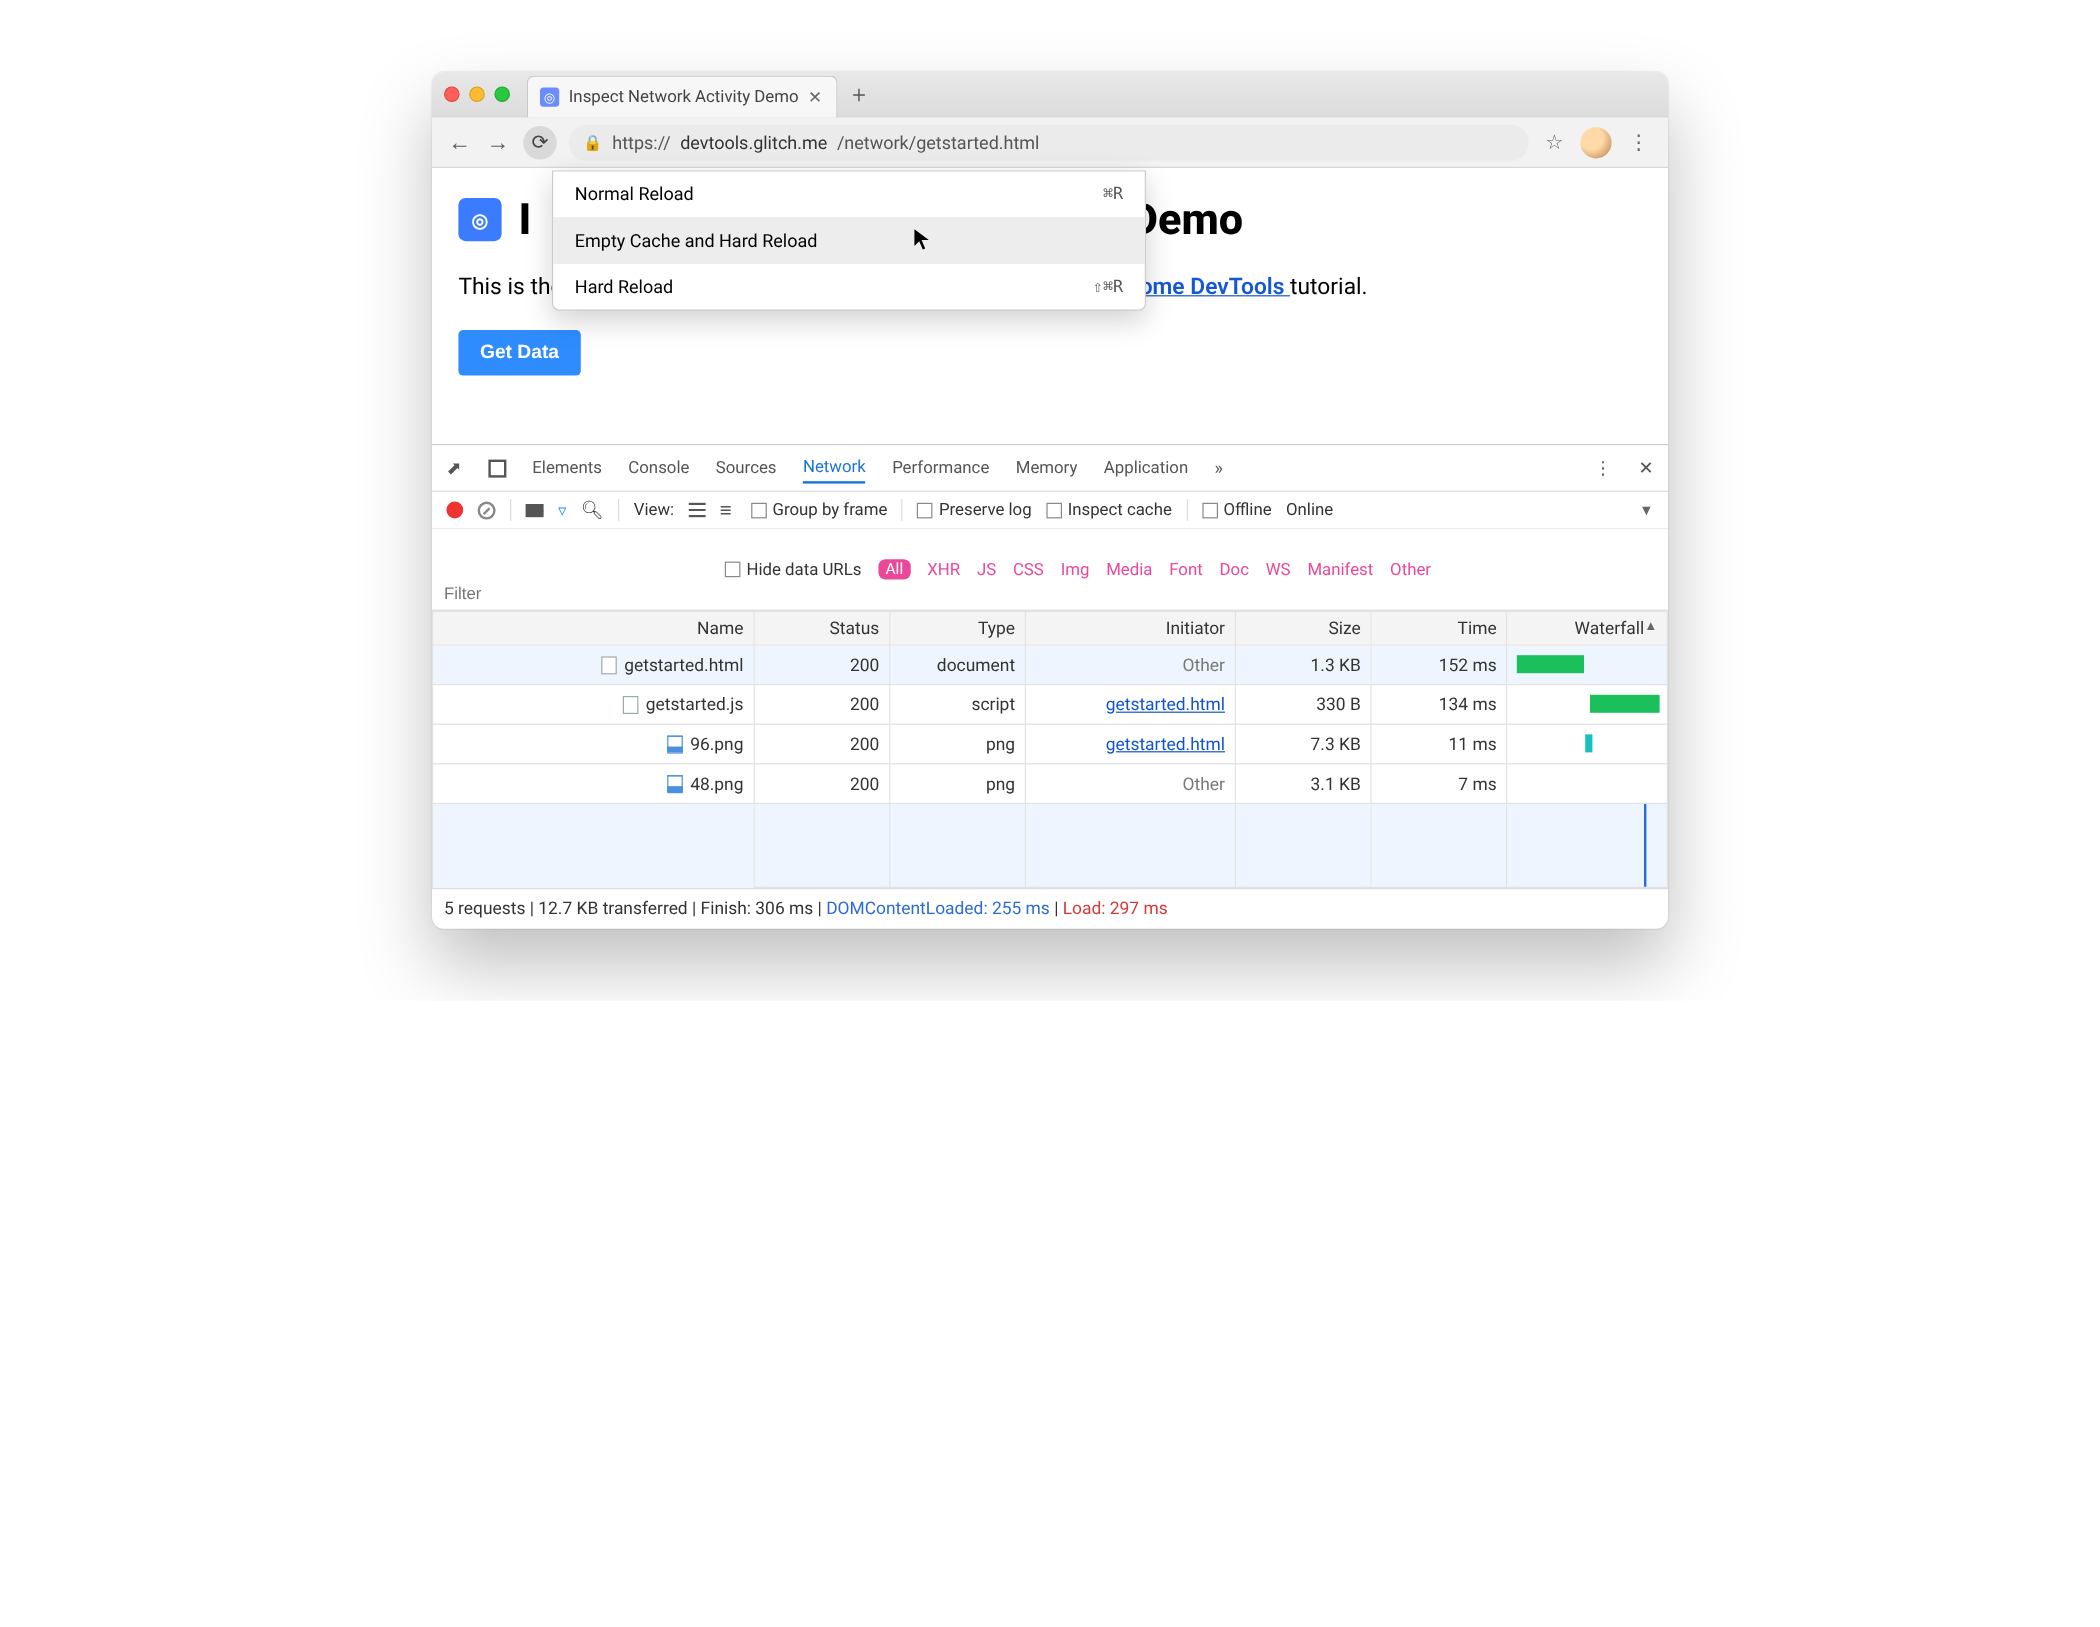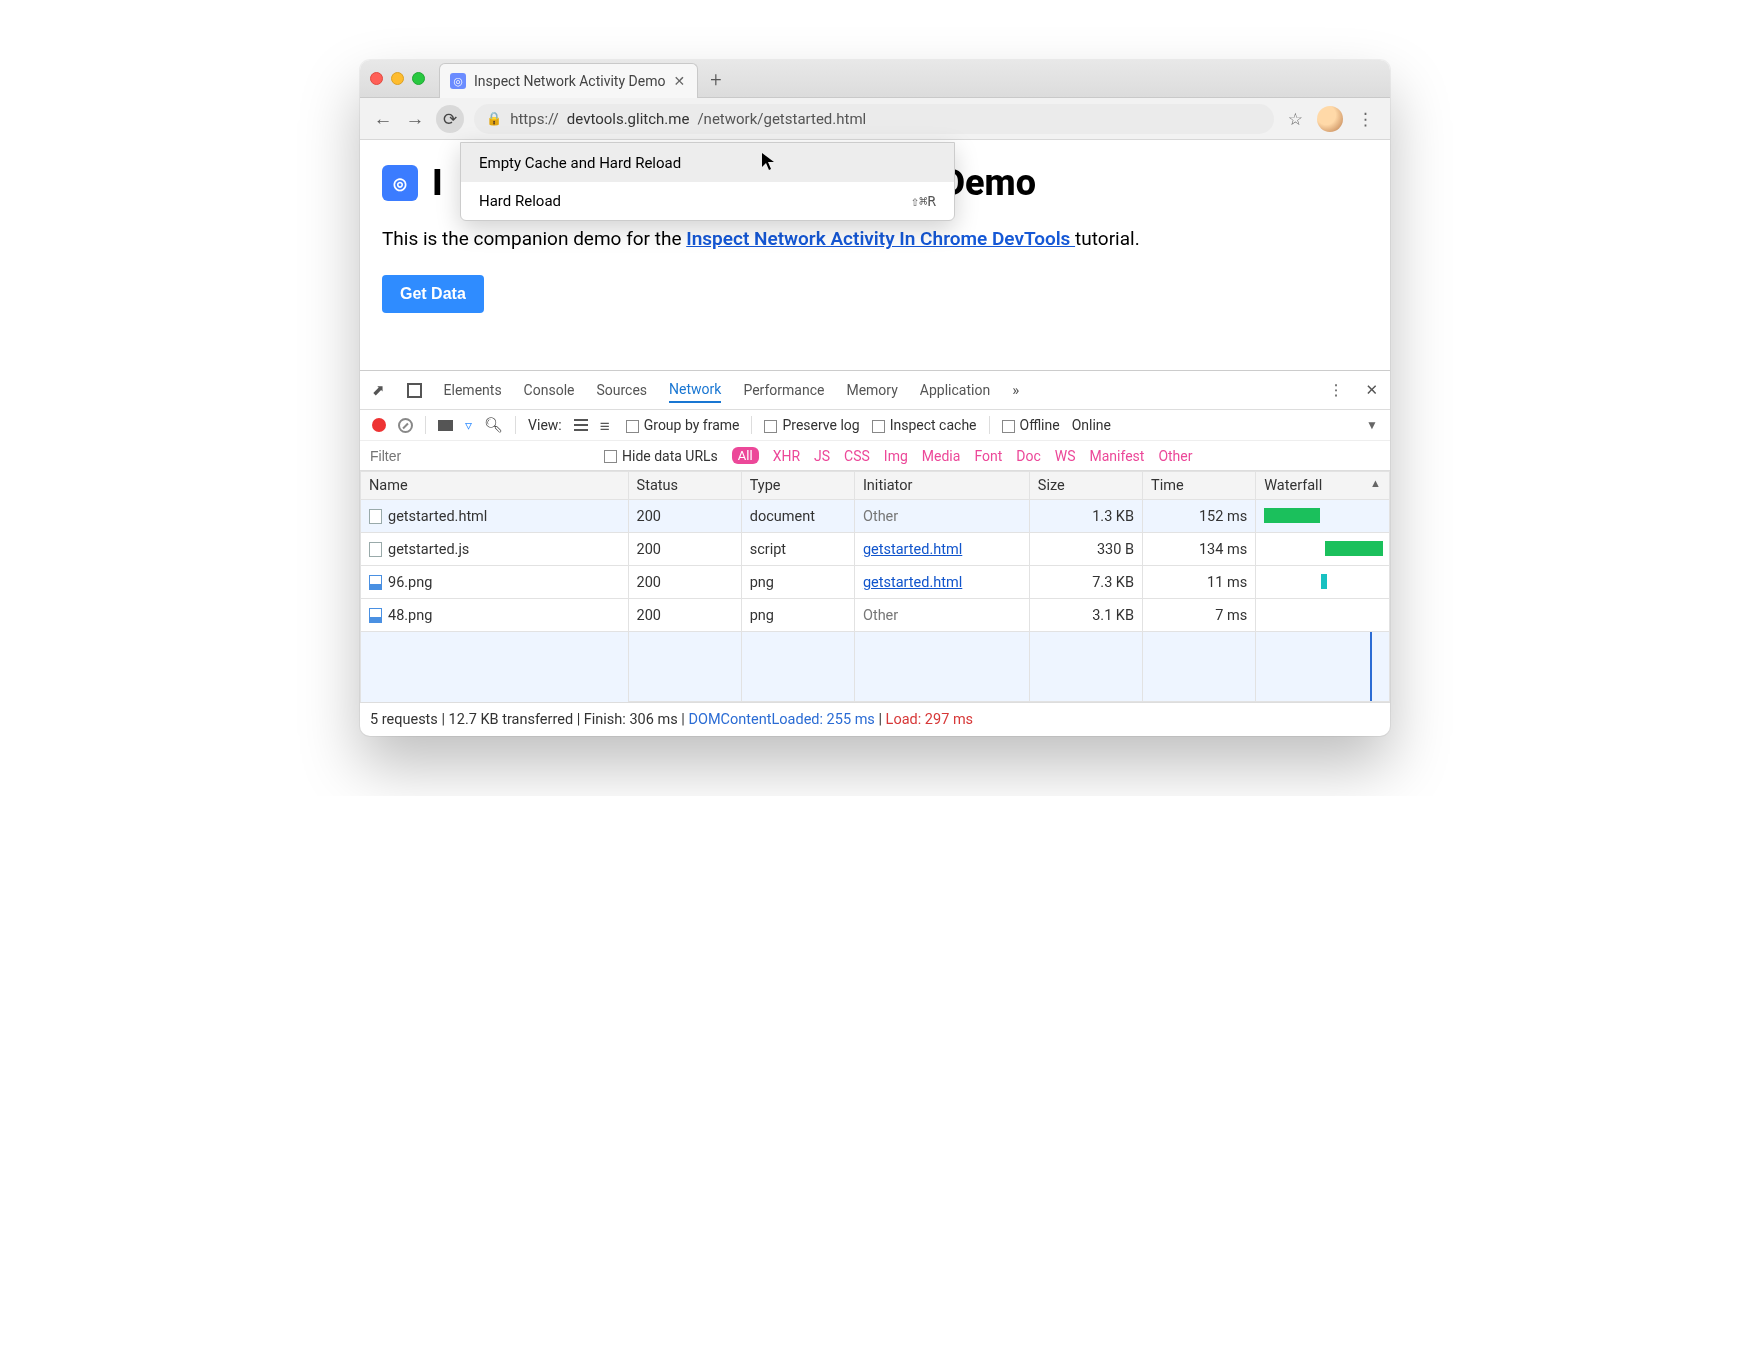--- a/index.html
+++ b/index.html
@@ -115,21 +115,21 @@
   .pill{background:#ec4899;color:#fff;border-radius:6px;padding:1px 6px;font-size:13px;}
   .tri{font-size:12px;color:#666;}
 
   .filterbar{
     display:flex;align-items:center;gap:14px;padding:6px 10px;border-bottom:1px solid #ddd;font-size:14px;
   }
   .filterbar input{border:none;outline:none;font-size:14px;color:#666;background:transparent;}
   .ft{color:#ec4899;cursor:pointer;}
 
   table{width:100%;border-collapse:collapse;font-size:14.5px;table-layout:fixed;}
-  th,td{border:1px solid #e2e2e2;padding:5px 8px;text-align:left;white-space:nowrap;overflow:hidden;text-overflow:ellipsis;}
+  th,td{border:1px solid #e2e2e2;padding:5px 8px;text-align:right;white-space:nowrap;overflow:hidden;text-overflow:ellipsis;}
   th{background:#f4f4f4;font-weight:400;color:#333;}
   th .sort{float:right;color:#666;font-size:11px;}
   td.num{text-align:right;}
   tbody tr:first-child{background:#eef5ff;}
   tbody tr:nth-child(even):not(:first-child){background:#fff;}
   .file-icon{display:inline-block;width:13px;height:15px;border:1px solid #9aa;background:#fff;margin-right:6px;vertical-align:middle;}
   .file-icon.img{border-color:#4a90e2;background:linear-gradient(#fff 60%, #4a90e2 60%);} 
   .link{color:#1155cc;text-decoration:underline;cursor:pointer;}
   .init-other{color:#777;}
 
@@ -178,20 +178,24 @@
       <span>https://</span>
         <span class="url-dark">devtools.glitch.me</span>
         <span>/network/getstarted.html</span>
     </div>
     <span class="toolbtn">☆</span>
     <span class="avatar"></span>
     <span class="toolbtn">⋮</span>
   </div>
 
   <div class="ctxmenu">
+    <div class="ctx-item">
+      <span>Normal Reload</span>
+      <span class="ctx-sc">⌘R</span>
+    </div>
     <div class="ctx-item sep-top hover" style="position:relative;">
       <span>Empty Cache and Hard Reload</span>
       <svg class="cursor-arrow" style="left:300px;top:8px;" viewBox="0 0 14 20">
           <path d="M1 1 L1 15 L5 11 L8 18 L10 17 L7 10 L13 10 Z" fill="#000"></path>
         </svg>
     </div>
     <div class="ctx-item">
       <span>Hard Reload</span>
       <span class="ctx-sc">⇧⌘R</span>
     </div>
@@ -244,21 +248,21 @@
       <label><span class="chk"></span><span>Preserve log</span></label>
       <label><span class="chk"></span><span>Inspect cache</span></label>
       <span class="sep"></span>
       <label><span class="chk"></span><span>Offline</span></label>
       <span>Online</span>
       <span class="dt-spacer"></span>
       <span class="tri">▼</span>
     </div>
 
     <div class="filterbar">
-      <input type="text" style="width: 220px;" placeholder="Filter">
+      <input type="text" style="width: 220px; margin-top: 39px;" placeholder="Filter">
       <label><span class="chk"></span><span>Hide data URLs</span></label>
       <span class="pill">All</span>
       <span class="ft">XHR</span>
       <span class="ft">JS</span>
       <span class="ft">CSS</span>
       <span class="ft">Img</span>
       <span class="ft">Media</span>
       <span class="ft">Font</span>
       <span class="ft">Doc</span>
       <span class="ft">WS</span>

